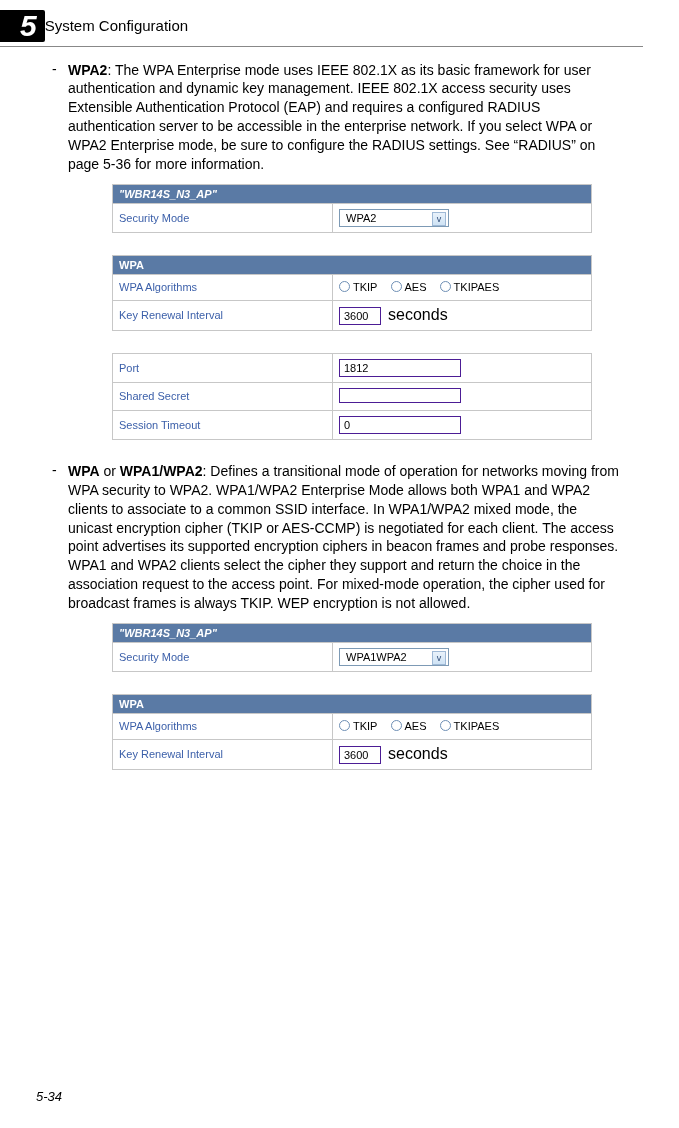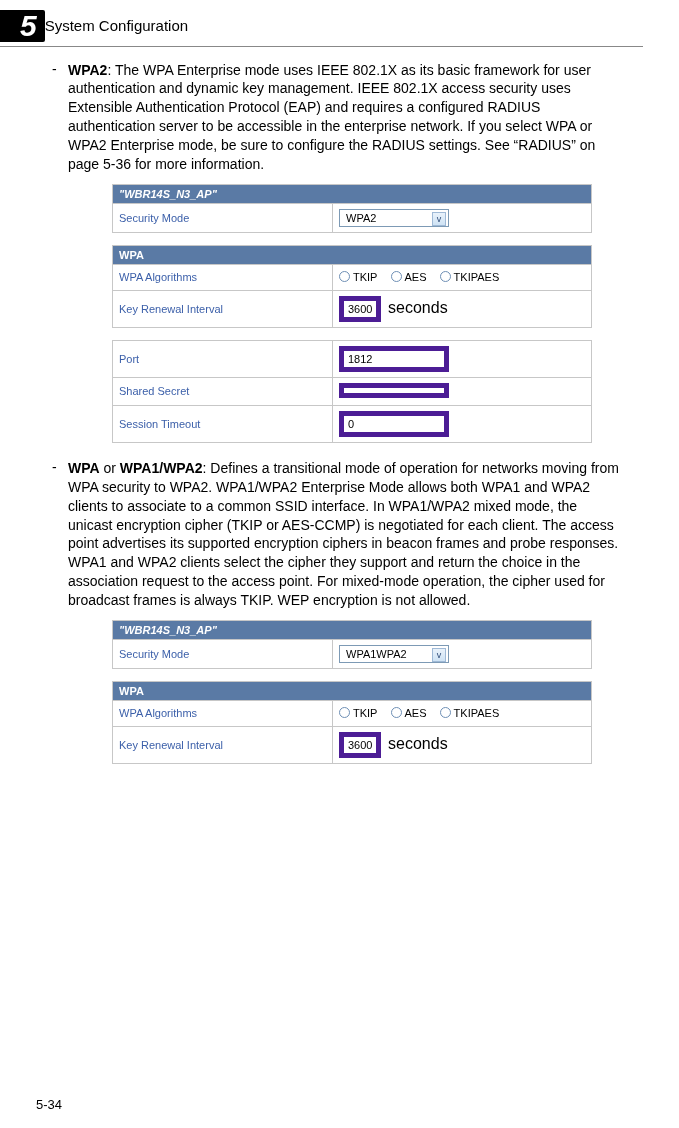--- a/index.html
+++ b/index.html
@@ -75,21 +75,21 @@
       font-size: 11px;
       padding: 3px 6px;
       border: 1px solid #c7c7c7;
       border-bottom: none;
     }
     .hdr-bar.normal { font-style: normal; font-weight: 700; }
     table.cfg {
       border-collapse: collapse;
       width: 100%;
       table-layout: fixed;
-      margin-bottom: 12px;
+      margin-bottom: 22px;
     }
     table.cfg td {
       border: 1px solid #c7c7c7;
       padding: 5px 6px;
       vertical-align: middle;
       background: #fff;
       height: 26px;
     }
     table.cfg td.label {
       width: 220px;
@@ -116,28 +116,28 @@
       height: 14px;
       border: 1px solid #9fb9d6;
       background: linear-gradient(#e9f2fb,#cfe3f5);
       font-size: 9px;
       line-height: 13px;
       text-align: center;
       color: #2d4a77;
     }
     .inpt {
       display: inline-block;
-      border: 5px solid #4c1d95;
+      border: 1px solid #4c1d95;
       padding: 2px 4px;
       min-width: 40px;
       background: #fff;
       font-size: 11px;
       min-height: 15px;
     }
-    .inpt.w100 { width: 110px; }
+    .inpt.w100 { width: 122px; }
     .inpt.w50 { width: 42px; }
     .radio {
       display: inline-flex;
       align-items: center;
       margin-right: 10px;
       gap: 3px;
       justify-content: center;
     }
     .rdot {
       width: 11px; height: 11px;
@@ -151,22 +151,23 @@
     .rdot.on::after {
       content: "";
       width: 5px; height: 5px;
       background: #2fb33a;
       border-radius: 50%;
     }
     .unit { margin-left: 4px; font-size: 16px; }
     .page-num {
       position: absolute;
       left: 36px;
-      bottom: 16px;
+      bottom: 24px;
       font-size: 13px;
+      font-style: italic;
     }
   </style>
 </head>
 <body>
 
 <div class="chapter-bar">
   <div class="chapter-num-box">
     <div class="chapter-num">5</div>
   </div>
   <div class="chapter-title">System Configuration</div>

